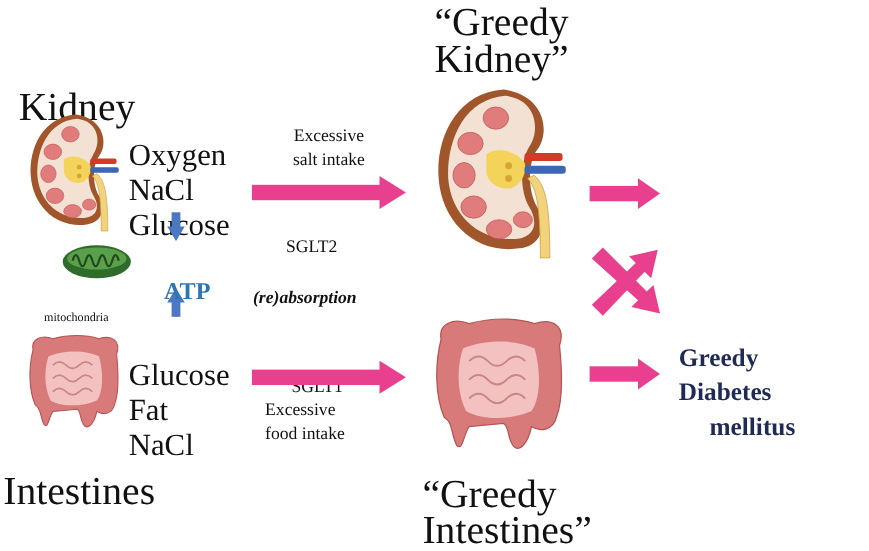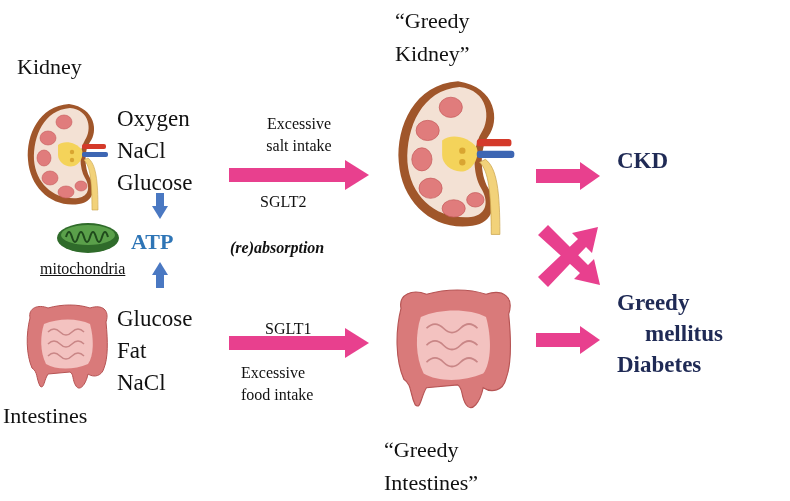--- a/index.html
+++ b/index.html
@@ -1,23 +1,23 @@
 <!DOCTYPE html>
 <html><head>
   <meta charset="utf-8">
   <style>
     html, body { margin: 0; padding: 0; background: #ffffff; }
     body { width: 790px; height: 501px; position: relative; overflow: hidden;
            font-family: "Liberation Serif", "DejaVu Serif", serif; color: #111; }
     .abs { position: absolute; }
-    .t { white-space: nowrap; line-height: 1; }
-    .big { font-size: 22px; }
-    .med { font-size: 23px; }
+    .t { white-space: nowrap; line-height: 1; margin-top: 23px; }
+    .big { font-size: 36px; }
+    .med { font-size: 28px; }
     .sm { font-size: 16px; }
-    .xs { font-size: 16px; text-decoration: underline; }
+    .xs { font-size: 11px; }
     .atp { font-size: 22px; font-weight: bold; color: #2e75b6; }
     .outcome { font-size: 23px; font-weight: bold; color: #1f2a55; line-height: 31px; }
     .ital { font-style: italic; }
     svg { position: absolute; overflow: visible; }
   </style>
 </head>
 <body>
 
 <div class="abs t big" style="left:17px;top:56px;">Kidney</div>
 
@@ -54,21 +54,21 @@
   <polygon points="0,13 16,13 8,0" fill="#4a78c2"></polygon>
   <rect x="4" y="12" width="8" height="14" fill="#4a78c2"></rect>
 </svg>
 
 <svg style="left:56px;top:221px;" width="64" height="34" viewBox="0 0 64 34">
   <ellipse cx="32" cy="17" rx="31" ry="15" fill="#2f6b2a"></ellipse>
   <ellipse cx="32" cy="14" rx="27" ry="10" fill="#5aa04a"></ellipse>
   <path d="M10 16 q3 -10 6 0 q3 10 6 0 q3 -10 6 0 q3 10 6 0 q3 -10 6 0 q3 10 6 0 q3 -10 6 0" fill="none" stroke="#1f4a1c" stroke-width="2"></path>
 </svg>
 <div class="abs t xs" style="left:40px;top:261px;">mitochondria</div>
-<div class="abs t atp" style="left:131px;top:231px;">ATP</div>
+<div class="abs t atp" style="left:149px;top:231px;">ATP</div>
 
 <svg style="left:18px;top:302px;" width="96" height="90" viewBox="0 0 96 90">
   <path d="M12 16 C10 6 20 2 30 6 C44 2 60 2 72 6 C84 2 92 8 88 20 C90 40 90 56 86 66 C84 74 76 76 70 72 C68 82 62 90 58 84 C54 78 56 72 52 70 L30 72 C26 78 26 88 22 84 C18 76 20 70 14 66 C8 52 8 32 12 16 Z" fill="#d97a7a" stroke="#b65454" stroke-width="1"></path>
   <path d="M26 22 C40 16 60 16 72 22 C76 36 76 54 70 62 C56 68 38 68 28 62 C22 50 22 34 26 22 Z" fill="#f3c2c0"></path>
   <path d="M30 30 q6 -6 12 0 q6 6 12 0 q6 -6 12 0 M30 42 q6 -6 12 0 q6 6 12 0 q6 -6 12 0 M30 54 q6 -6 12 0 q6 6 12 0 q6 -6 12 0" fill="none" stroke="#c98686" stroke-width="1.5"></path>
 </svg>
 
 <div class="abs t med" style="left:117px;top:303px;line-height:32px;">
   <div>Glucose</div>
   <div>Fat</div>
@@ -139,19 +139,18 @@
   <polygon points="44,0 64,14 44,28" fill="#e8408e"></polygon>
 </svg>
 <svg style="left:536px;top:225px;" width="66" height="62" viewBox="0 0 66 62">
 
   <polygon points="2,10 12,0 52,40 58,34 64,60 38,54 44,48" fill="#e8408e"></polygon>
 
   <polygon points="2,52 12,62 50,22 56,28 62,2 36,8 42,14" fill="#e8408e"></polygon>
 </svg>
 
 <div class="abs t outcome" style="left:617px;top:145px;">
-  <div>CKD</div>
 </div>
 <div class="abs t outcome" style="left:617px;top:287px;">
   <div>Greedy</div>
+  <div>Diabetes</div>
   <div style="padding-left:28px;">mellitus</div>
-  <div>Diabetes</div>
 </div>
 
 </body></html>

